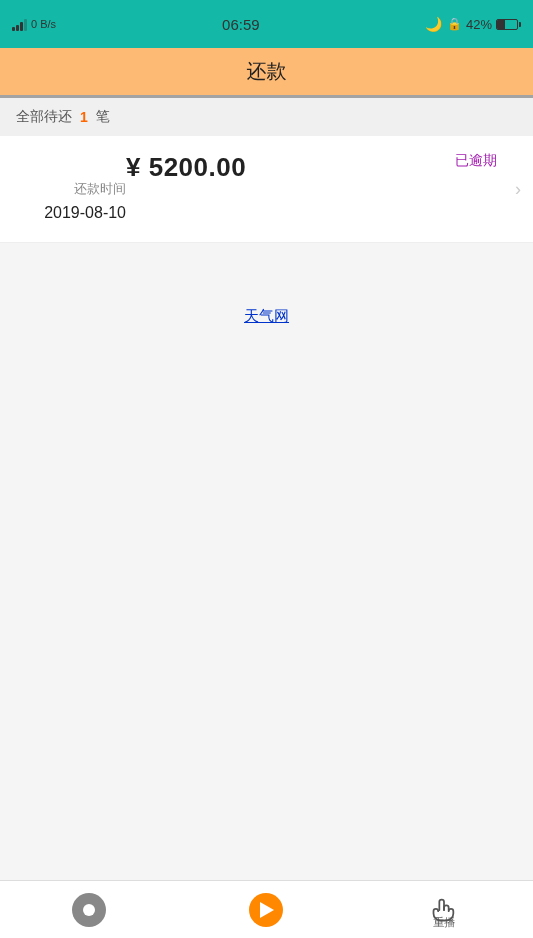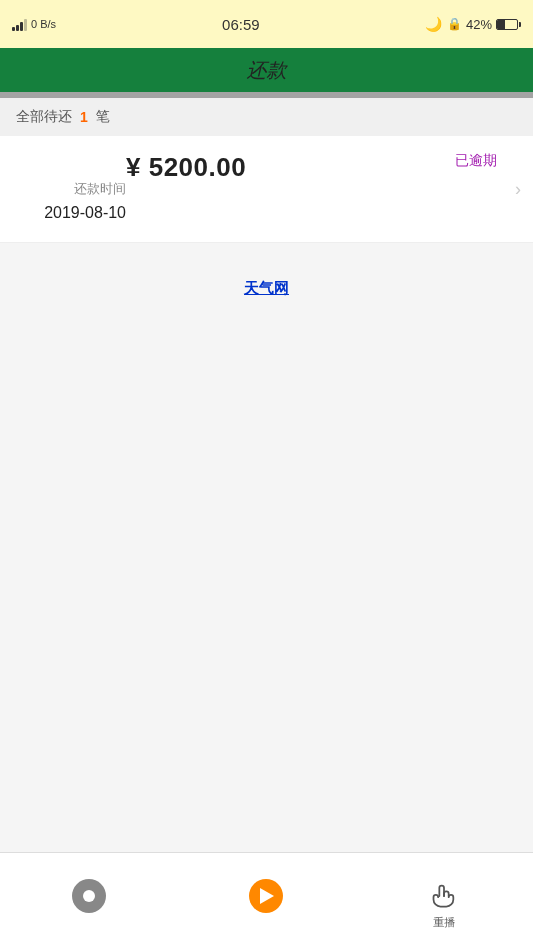--- a/index.html
+++ b/index.html
@@ -11,21 +11,21 @@
       background: #f5f5f5;
       font-family: -apple-system, 'PingFang SC', 'Microsoft YaHei', sans-serif;
       overflow: hidden;
       position: relative;
     }
 
     
     .status-bar {
       width: 100%;
       height: 48px;
-      background: #fef9c3;
+      background: #14b8a6;
       display: flex;
       align-items: center;
       justify-content: space-between;
       padding: 0 12px;
       font-size: 13px;
       color: #333;
     }
     .status-left {
       display: flex;
       align-items: center;
@@ -56,26 +56,25 @@
     }
     .signal-bars span:nth-child(1) { height: 4px; }
     .signal-bars span:nth-child(2) { height: 6px; }
     .signal-bars span:nth-child(3) { height: 9px; }
     .signal-bars span:nth-child(4) { height: 12px; opacity: 0.3; }
 
     
     .title-bar {
       width: 100%;
       height: 50px;
-      background: #15803d;
-      display: flex;
-      align-items: center;
-      justify-content: center;
-      border-bottom: 6px solid #a3a3a3;
-      font-style: italic;
+      background: #fdba74;
+      display: flex;
+      align-items: center;
+      justify-content: center;
+      border-bottom: 3px solid #a3a3a3;
     }
     .title-bar h1 {
       font-size: 20px;
       font-weight: 500;
       color: #222;
     }
 
     
     .section-header {
       background: #f0f0f0;
@@ -156,40 +155,39 @@
       position: absolute;
       right: 12px;
       top: 50%;
       transform: translateY(-50%);
       color: #ccc;
       font-size: 18px;
     }
 
     
     .weather-section {
-      margin-top: 36px;
+      margin-top: 64px;
       display: flex;
       justify-content: center;
       align-items: flex-end;
-      font-weight: bold;
     }
     .weather-link {
       color: #0033cc;
       font-size: 15px;
       text-decoration: underline;
       cursor: pointer;
     }
 
     
     .bottom-nav {
       position: absolute;
       bottom: 0;
       left: 0;
       width: 100%;
-      height: 86px;
+      height: 58px;
       background: #fff;
       border-top: 1px solid #ddd;
       display: flex;
       align-items: center;
       justify-content: space-around;
     }
     .nav-btn {
       width: 44px;
       height: 44px;
       display: flex;

